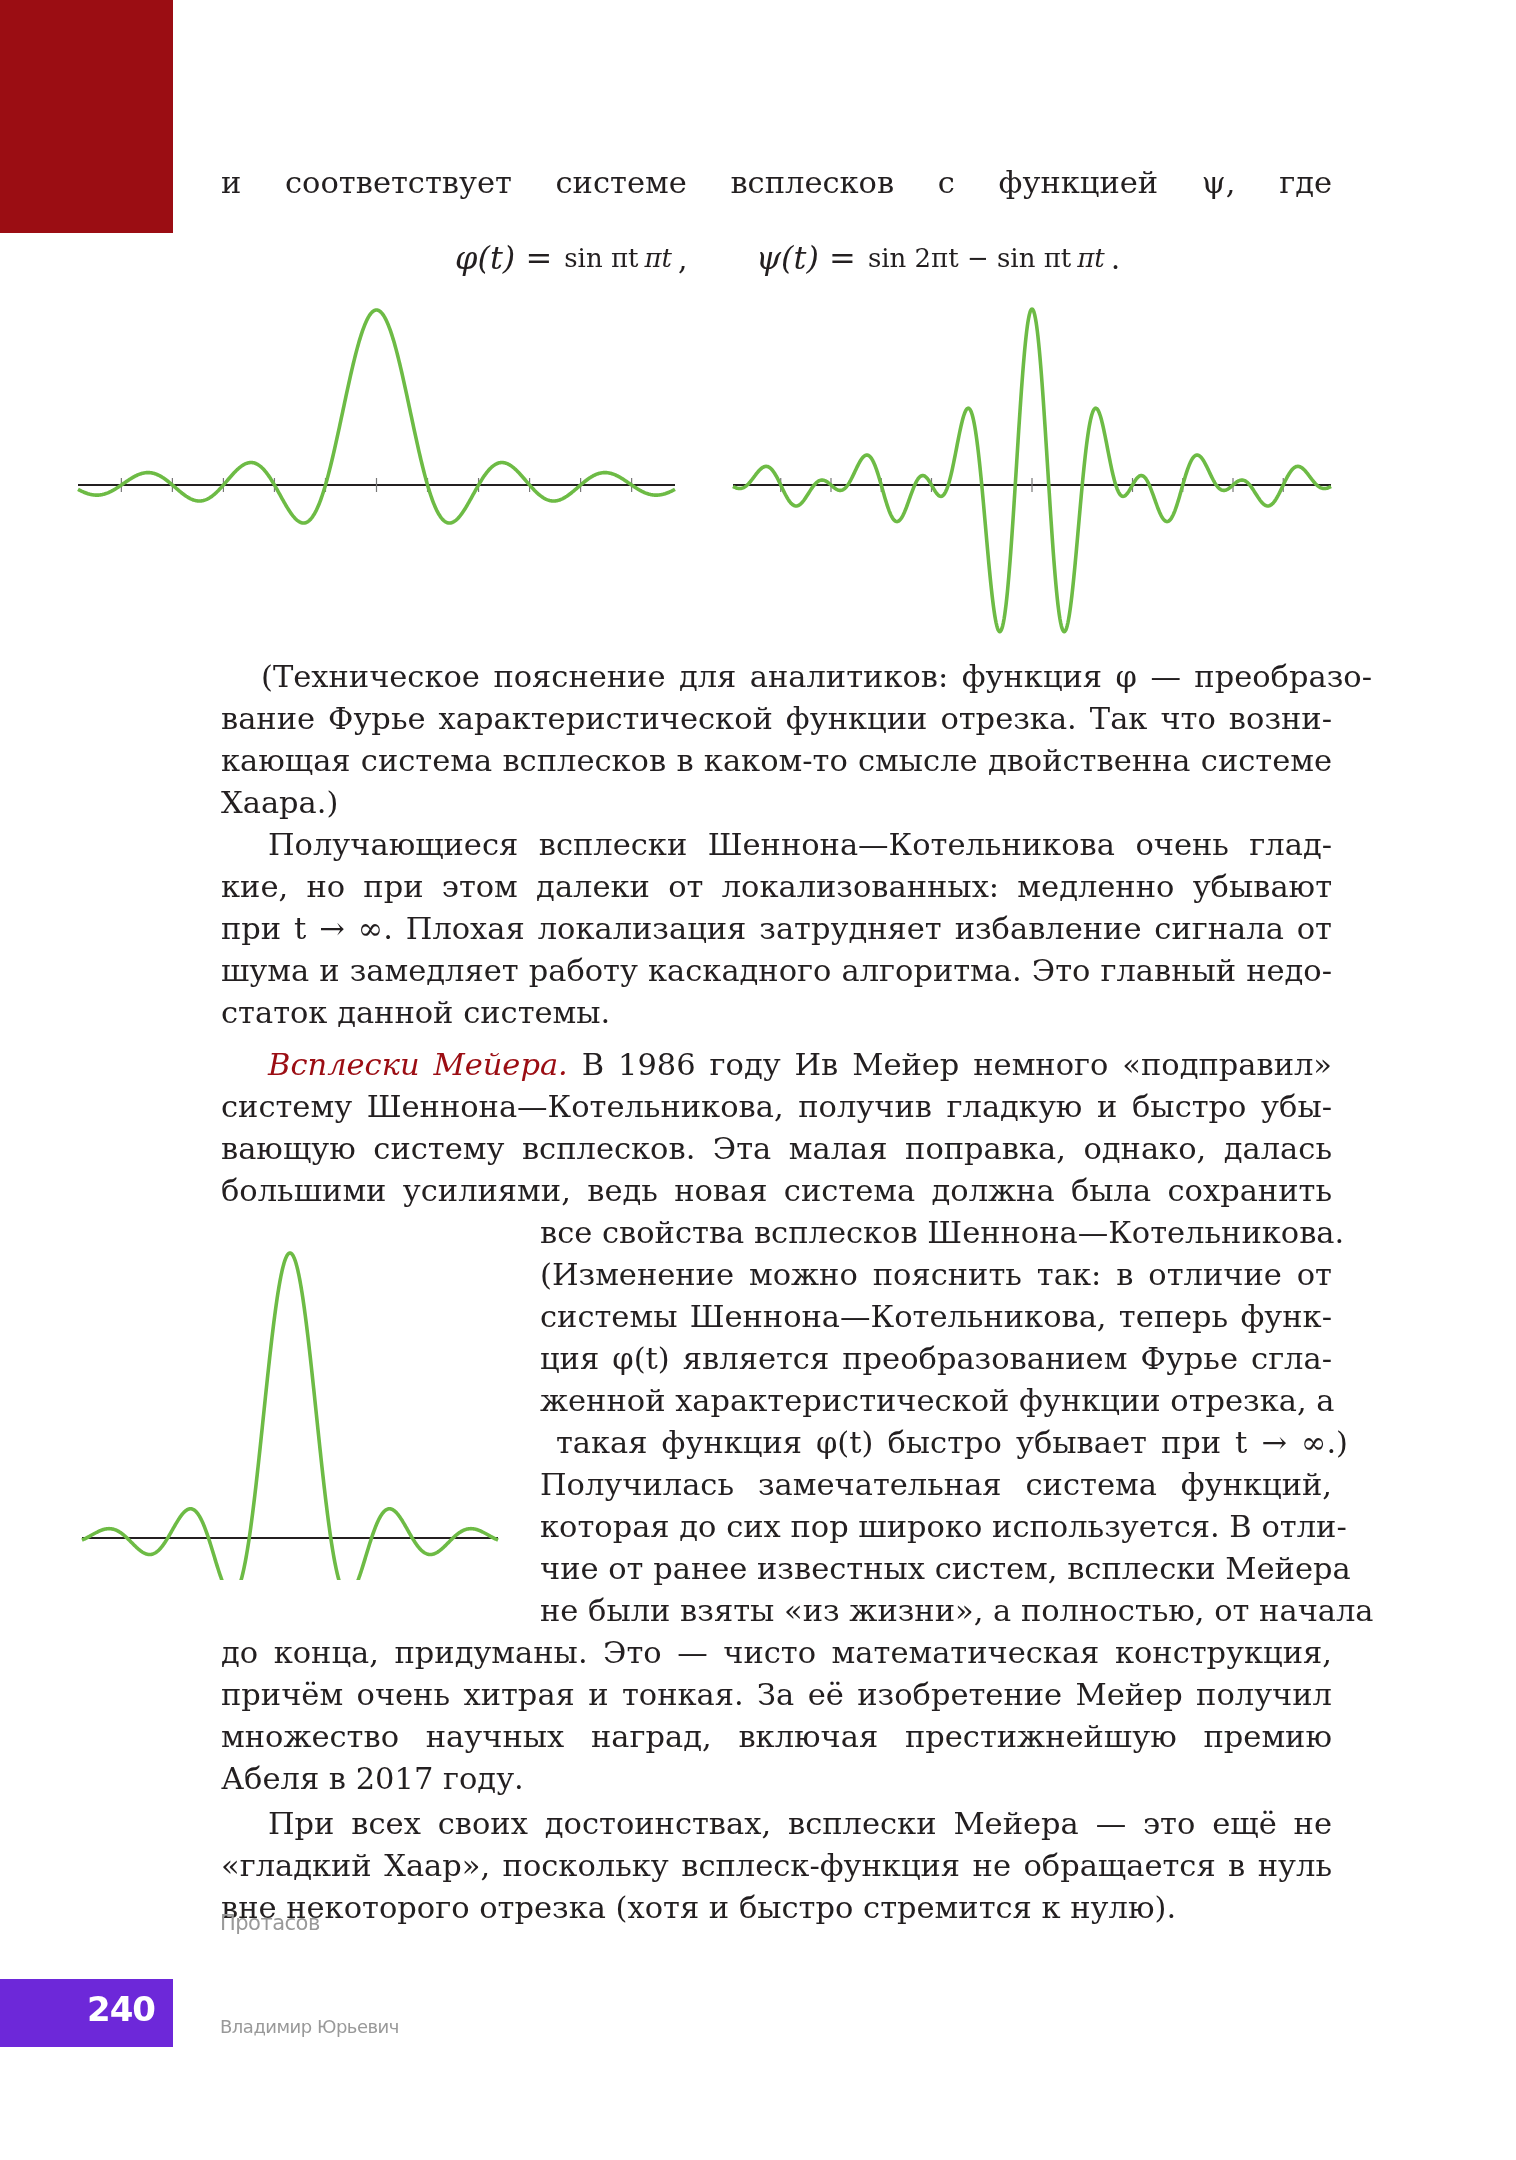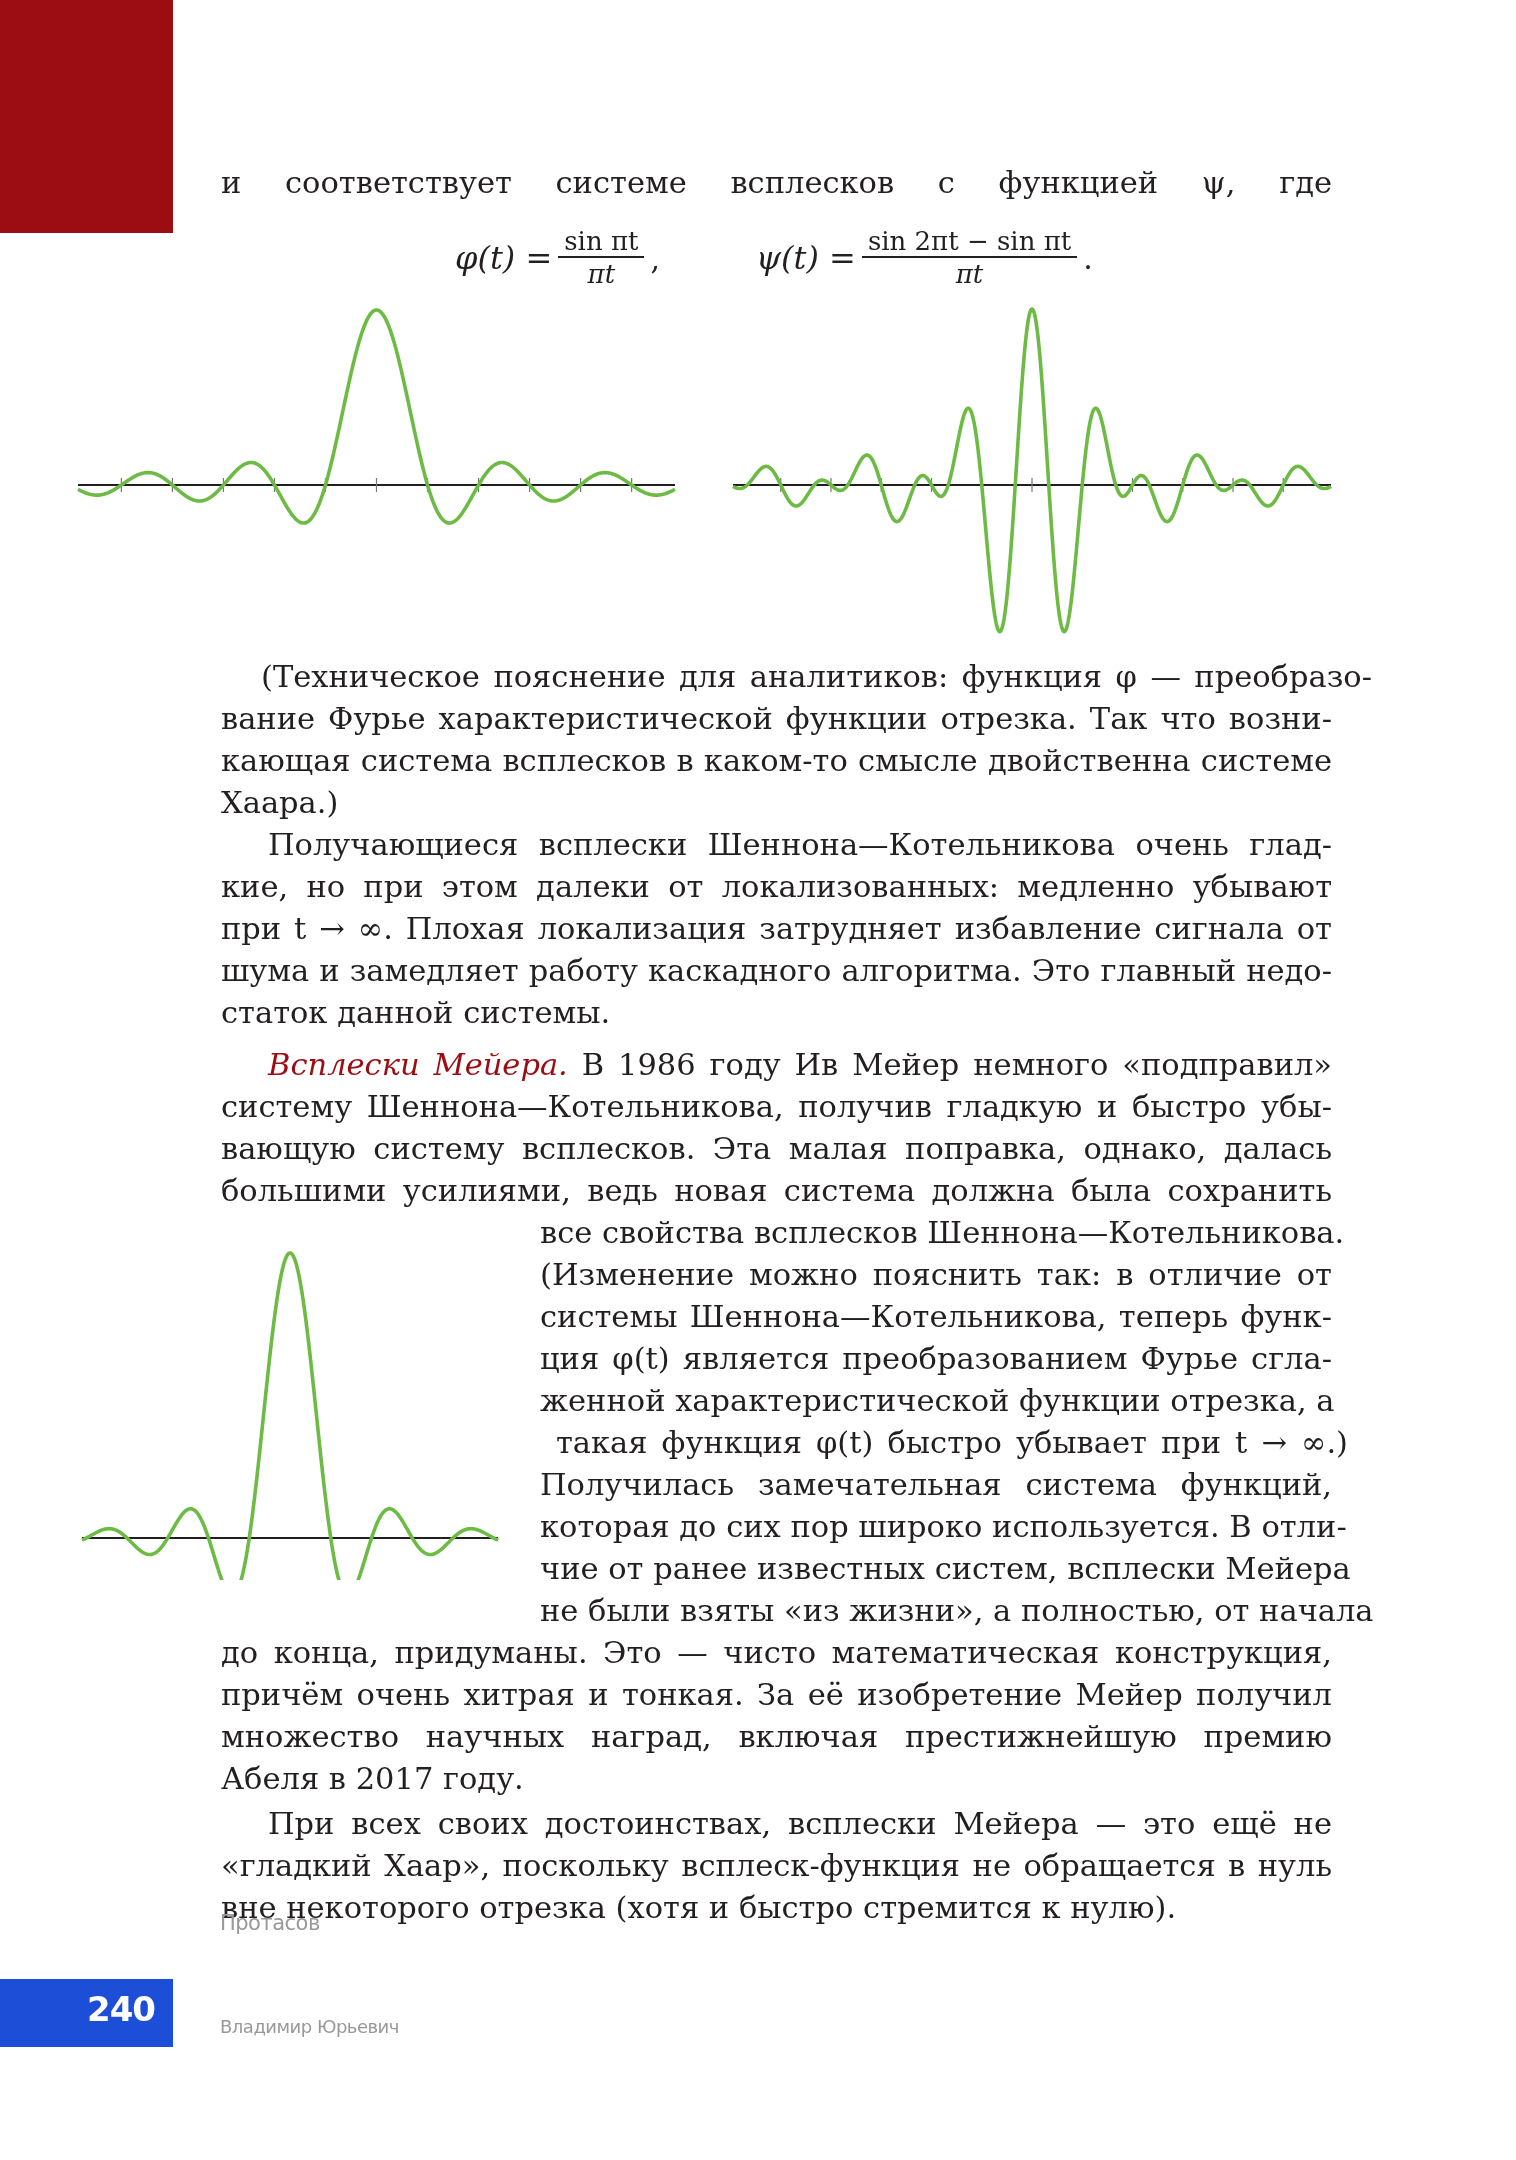--- a/index.html
+++ b/index.html
@@ -7,27 +7,27 @@
          font-family: "DejaVu Serif", "Liberation Serif", serif; color: #231f20; }
   .corner-block { position: absolute; left: 0; top: 0; width: 173px; height: 233px; background: #9b0d13; }
   .line { position: absolute; left: 221px; width: 1111px; font-size: 30.5px; line-height: 36px;
           white-space: nowrap; text-align: justify; text-align-last: justify; letter-spacing: 0; }
   .line.short { text-align-last: left; }
   .line.ind { left: 268px; width: 1064px; }
   .line.wrap { left: 540px; width: 792px; }
   .red { color: #9b0d13; font-style: italic; }
   .formula { position: absolute; top: 218px; left: 0; width: 1516px; height: 80px; font-size: 30px; }
   .fblock { position: absolute; display: flex; align-items: center; height: 80px; }
-  .frac { display: inline-flex; flex-direction: column; align-items: center; margin: 0 6px; }
+  .frac { display: inline-flex; flex-direction: row; align-items: center; margin: 0 6px; }
   .frac .num { font-size: 26px; line-height: 30px; padding: 0 6px; }
   .frac .bar { height: 1.5px; background: #231f20; align-self: stretch; }
   .frac .den { font-size: 26px; line-height: 32px; font-style: italic; }
   .lhs { font-style: italic; font-size: 32px; }
   .chart { position: absolute; }
-  .footer-block { position: absolute; left: 0; top: 1979px; width: 173px; height: 68px; background: #1d4ed8; }
+  .footer-block { position: absolute; left: 0; top: 1979px; width: 173px; height: 68px; background: #6d28d9; }
   .page-num { position: absolute; right: 18px; top: 10px; color: #ffffff; font-family: "DejaVu Sans", sans-serif;
               font-weight: bold; font-size: 34px; letter-spacing: -1px; }
   .author-last { position: absolute; left: 220px; top: 1911px; font-family: "DejaVu Sans", sans-serif; font-weight: normal;
                  font-size: 21px; color: #999999; letter-spacing: -0.5px; }
   .author-first { position: absolute; left: 220px; top: 2016px; font-family: "DejaVu Sans", sans-serif;
                   font-size: 18px; color: #999999; letter-spacing: -0.5px; }
 </style>
 </head>
 <body>
 

